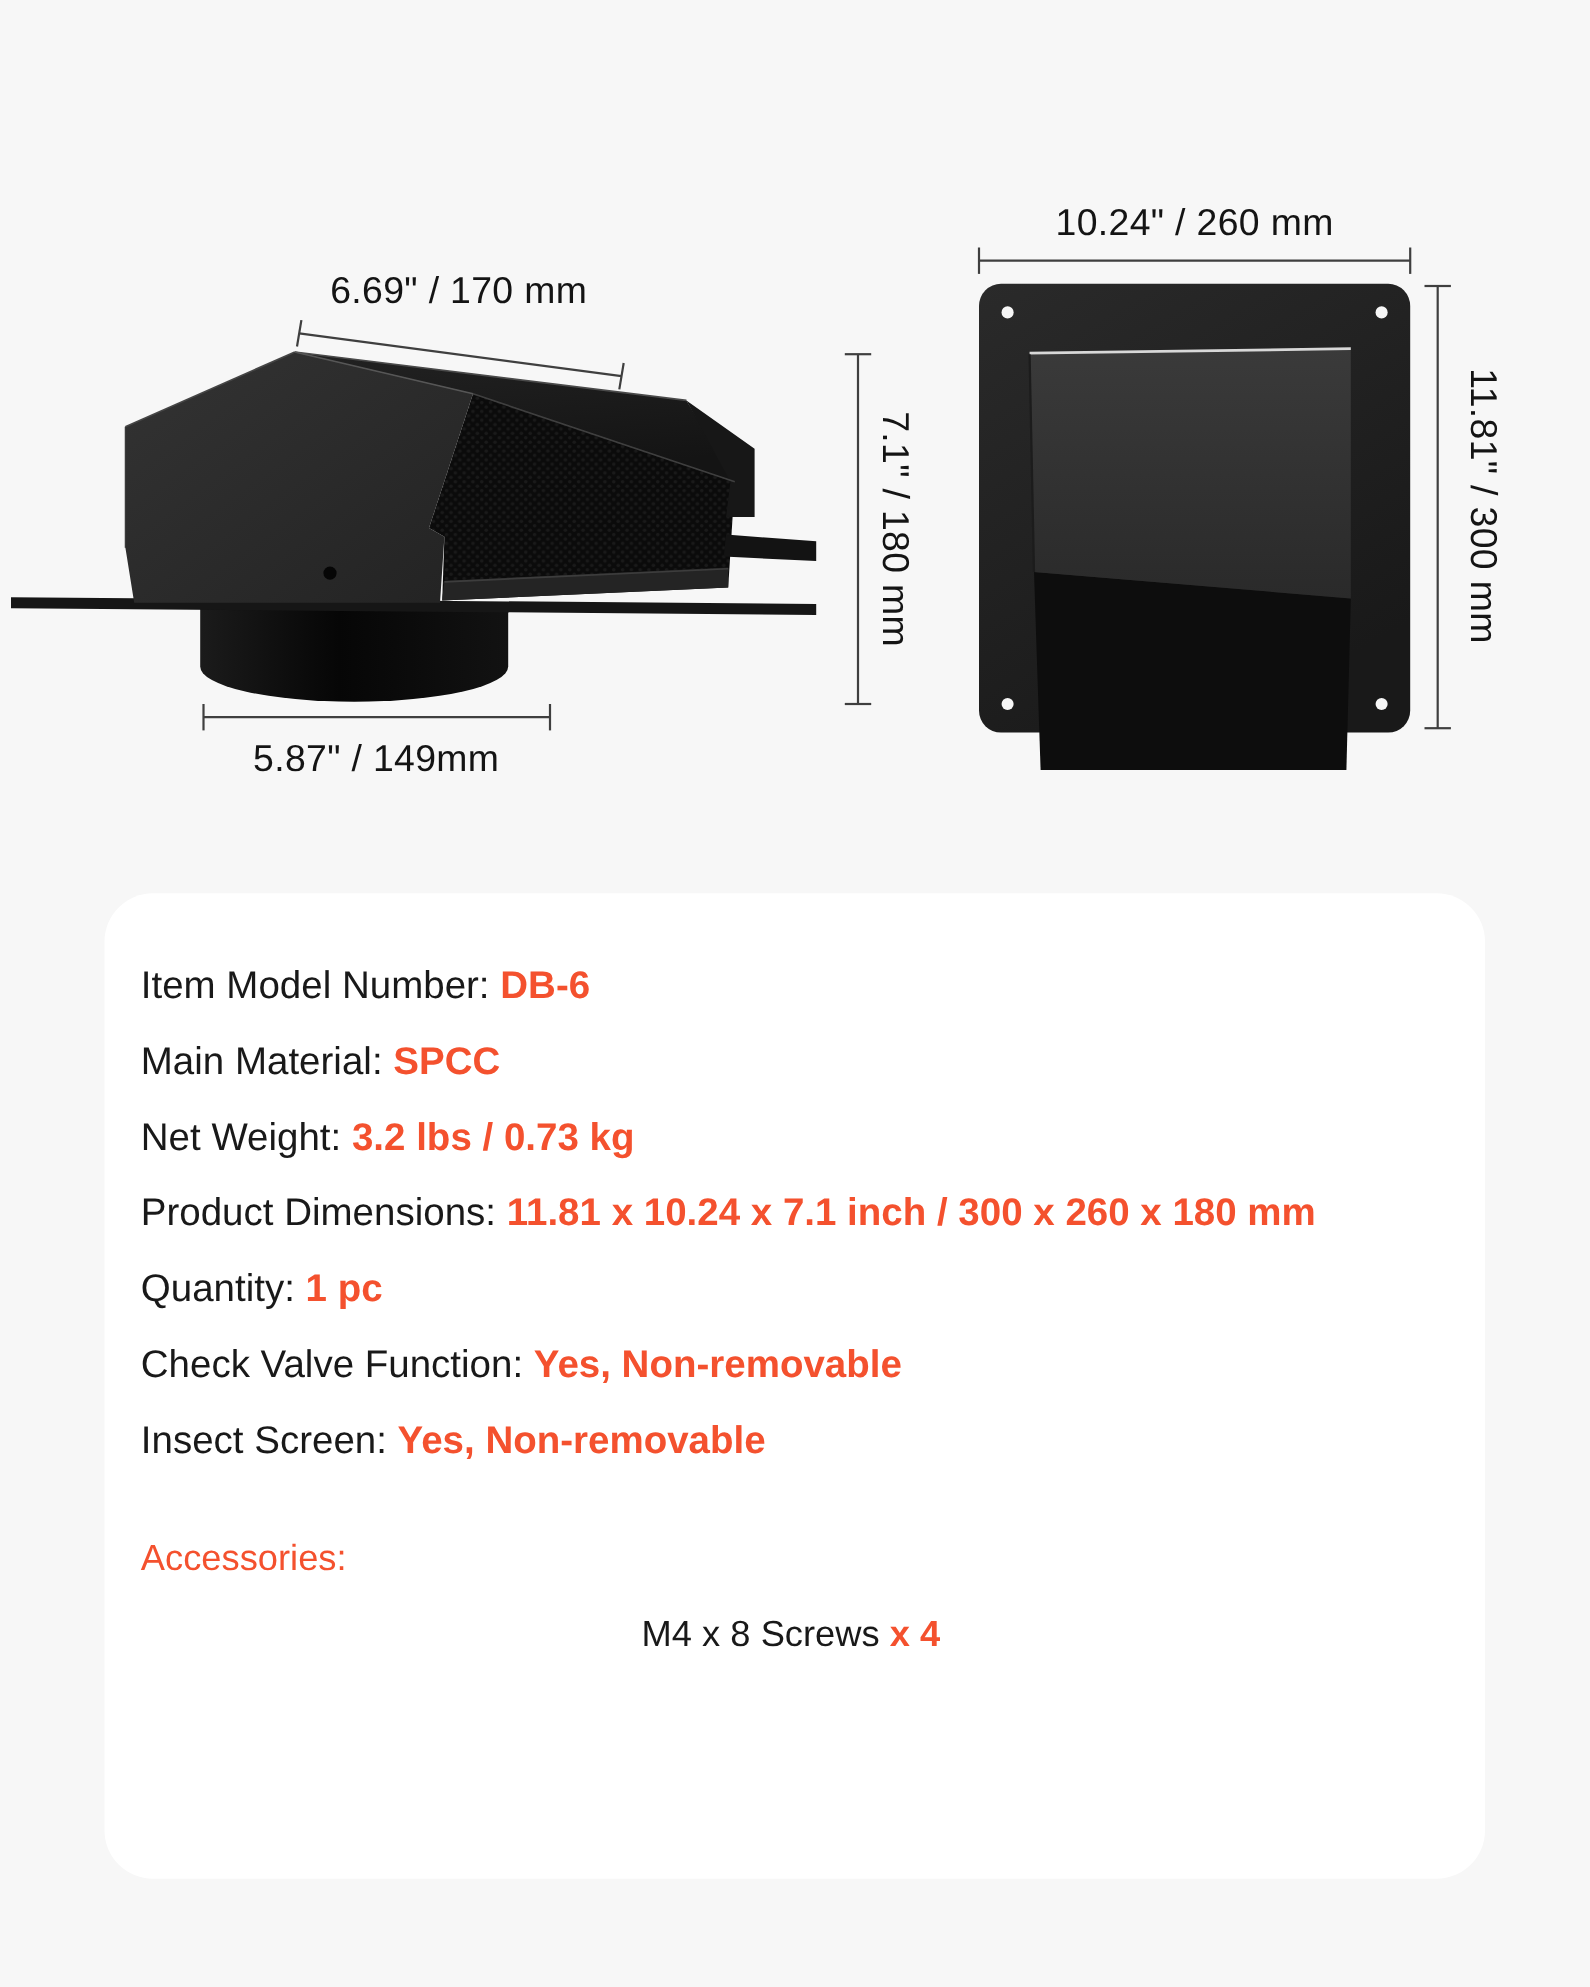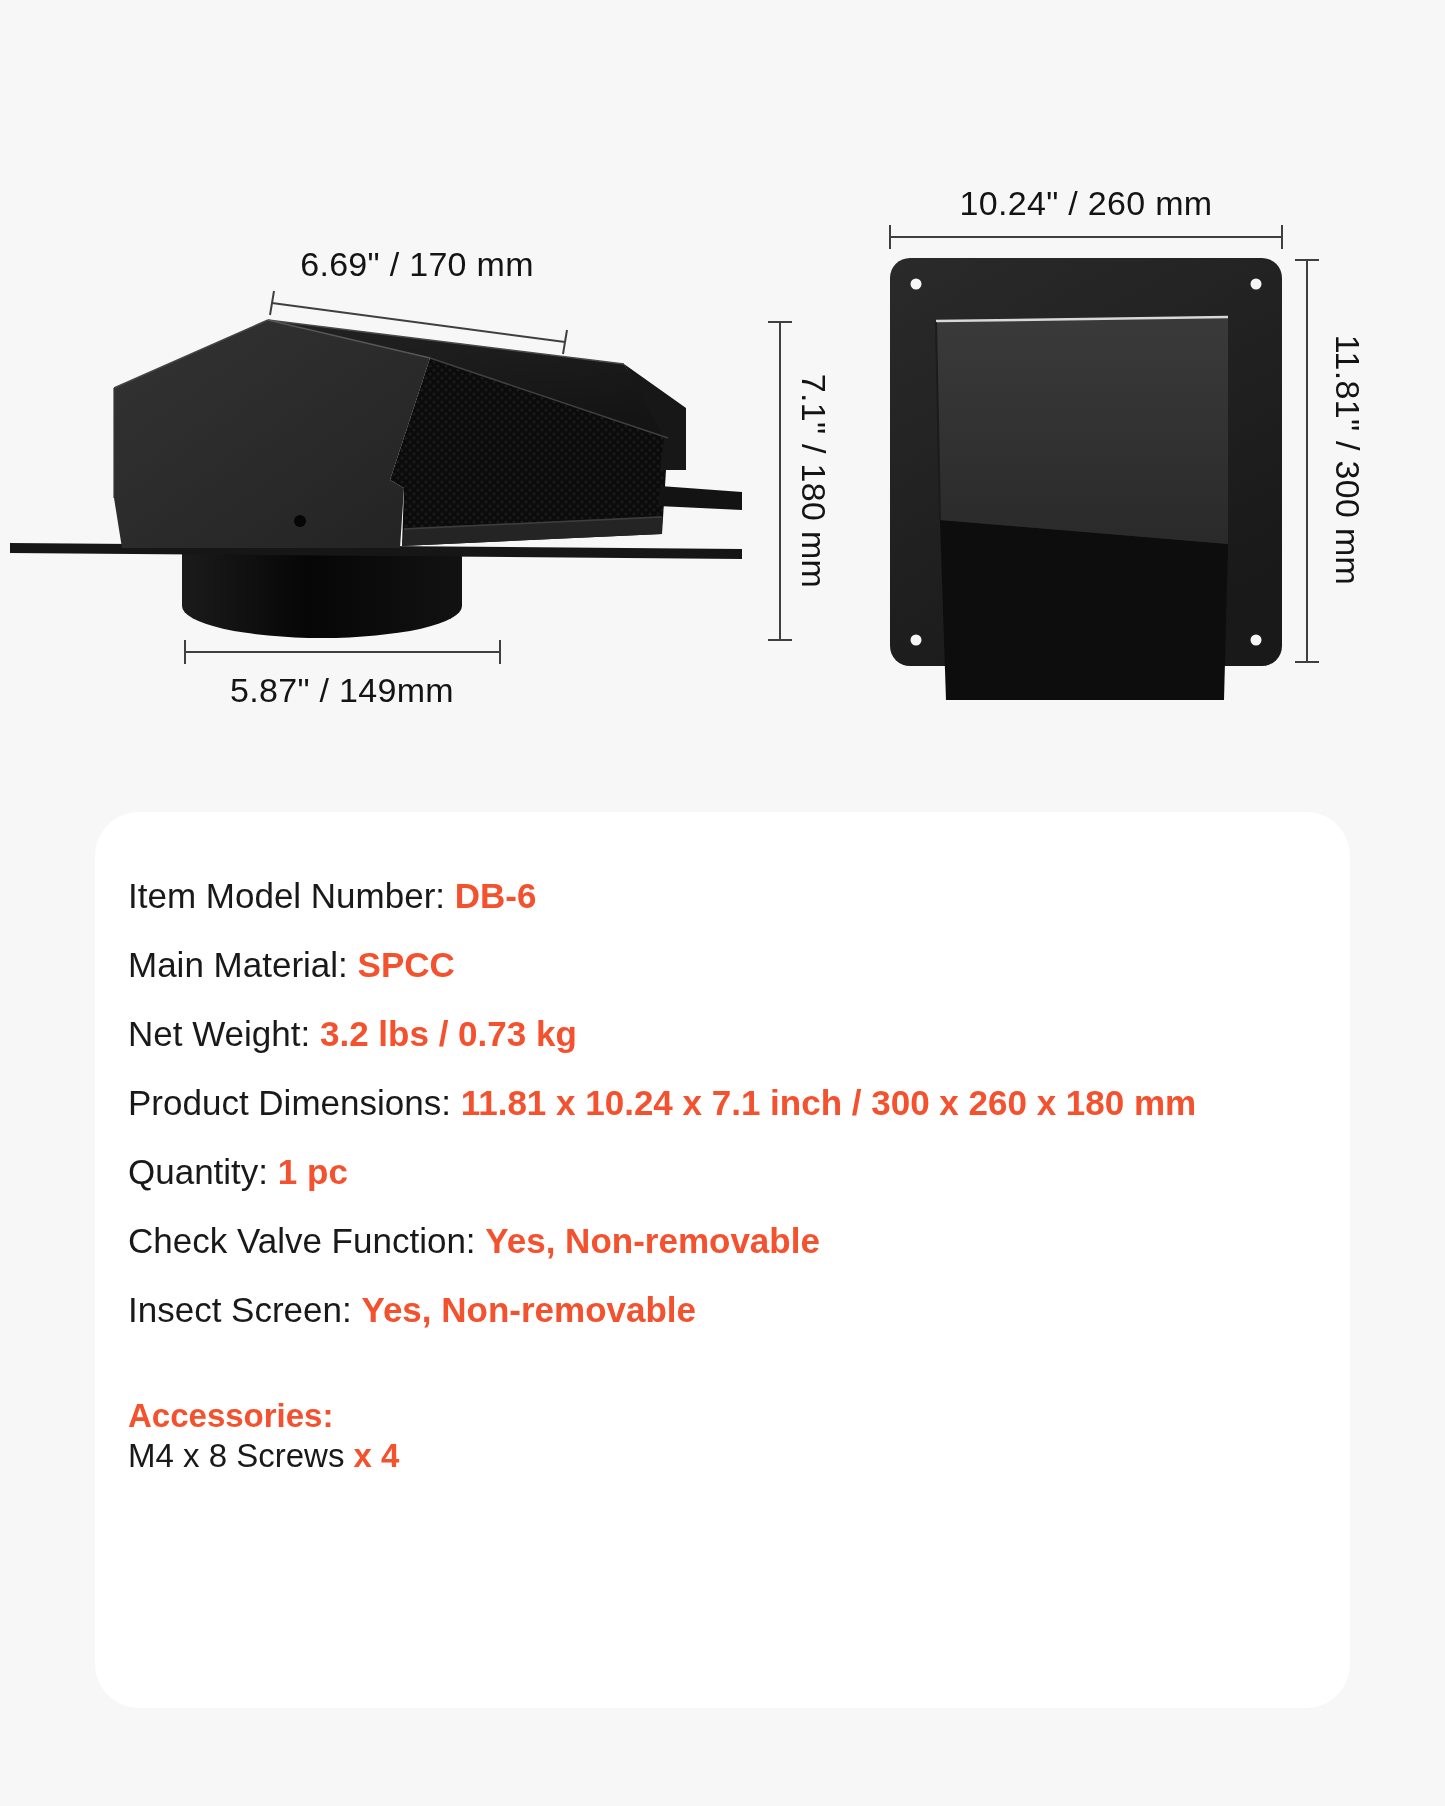--- a/index.html
+++ b/index.html
@@ -20,24 +20,24 @@
   .rot{transform:rotate(90deg);transform-origin:center center;}
   .spec-card{
     position:absolute;left:95px;top:812px;width:1255px;height:896px;
     background:#ffffff;border-radius:44px;box-sizing:border-box;
     padding:64px 40px 0 33px;
   }
   .spec-row{font-size:35px;line-height:40px;margin-bottom:29px;color:#191919;}
   .spec-row .lbl{color:#191919;font-weight:400;}
   .spec-row .val{color:var(--accent);font-weight:700;}
   .acc-heading{
-    margin-top:66px;
-    font-size:33px;line-height:40px;font-weight:700;color:var(--accent);
+    margin-top:66px;margin-bottom:29px;
+    font-size:33px;line-height:40px;font-weight:400;color:var(--accent);
   }
-  .acc-row{position:relative;font-size:33px;line-height:40px;margin-bottom:29px;color:#191919;}
+  .acc-row{position:relative;font-size:33px;line-height:40px;margin-bottom:29px;color:#191919;text-align:center;}
   .acc-qty{color:var(--accent);font-weight:700;}
   .acc-col2{position:absolute;left:432px;top:0;white-space:nowrap;}
 </style>
 </head>
 <body style="background: rgb(247, 247, 247);">
 
 <div class="stage">
 
   <svg class="hero-svg" viewBox="0 0 1445 760" aria-hidden="true">
     <defs>

